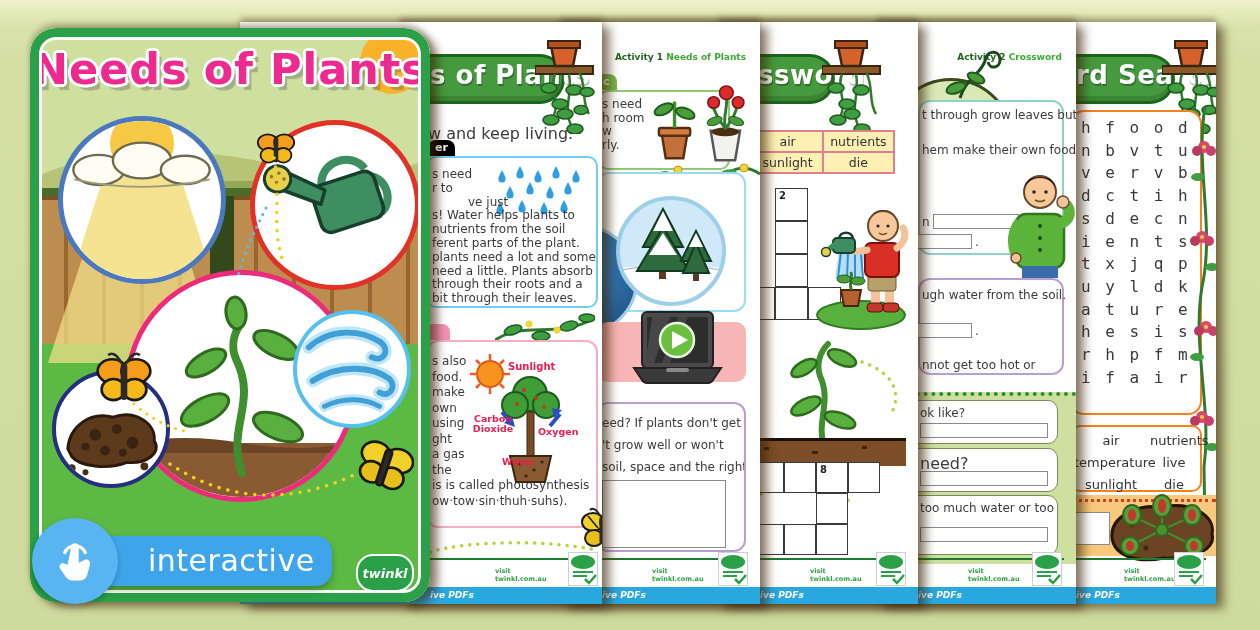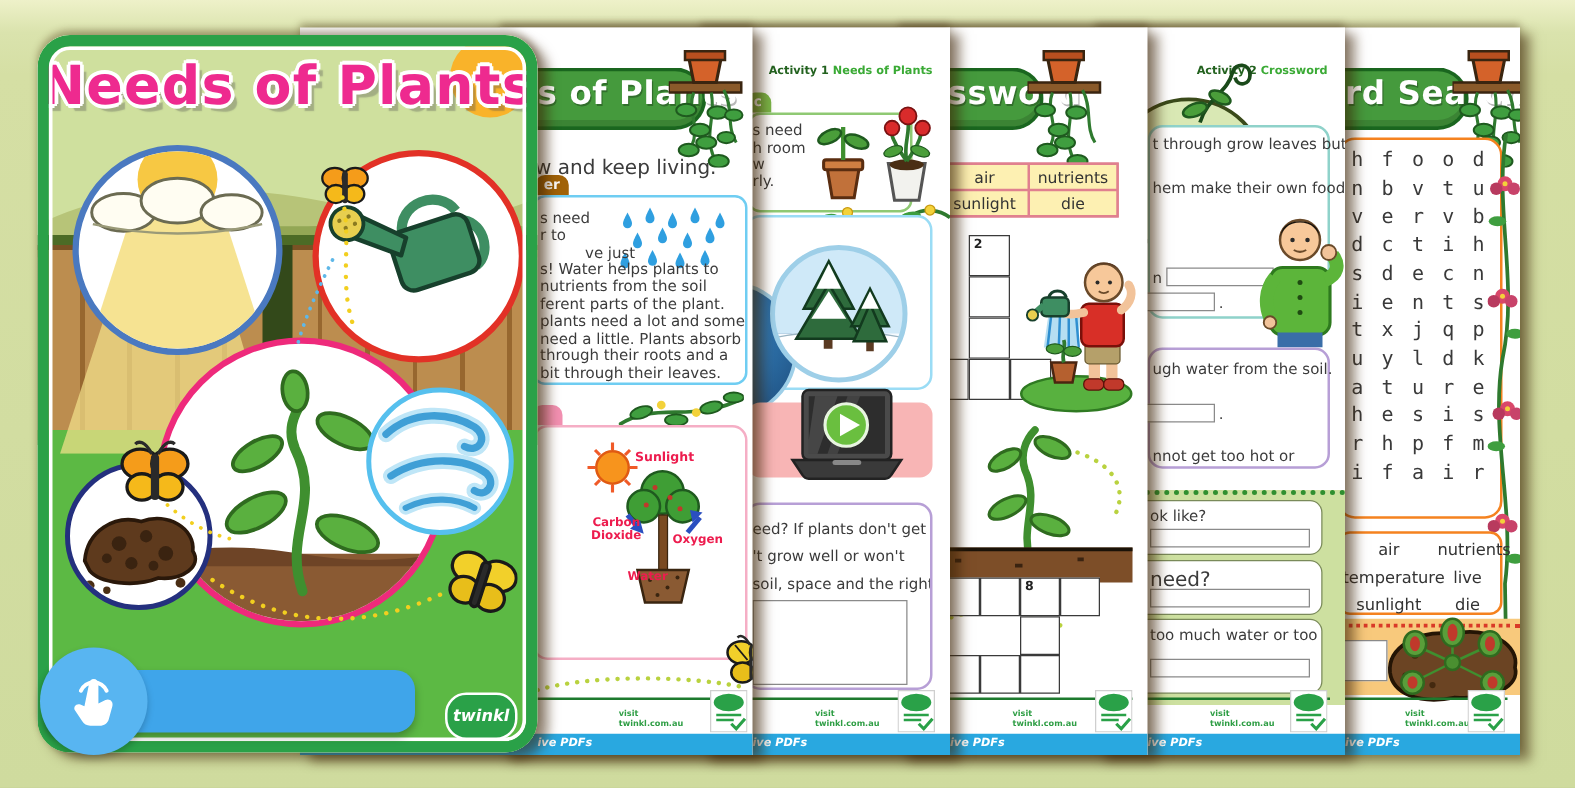--- a/index.html
+++ b/index.html
@@ -474,21 +474,21 @@
           <ellipse cx="25" cy="74" rx="8" ry="5"></ellipse>
           <ellipse cx="16" cy="90" rx="8" ry="5"></ellipse>
         <ellipse cx="39" cy="60" rx="8" ry="5"></ellipse>
           <ellipse cx="30" cy="84" rx="8" ry="5"></ellipse>
           <ellipse cx="40" cy="99" rx="8" ry="5"></ellipse>
         <ellipse cx="52" cy="62" rx="7" ry="4.5"></ellipse>
           <ellipse cx="46" cy="80" rx="7" ry="4.5"></ellipse>
       </g>
     </svg>
     <div class="txt abs" style="left:188px;top:102px;font-size:16px;">w and keep living.</div>
-    <div class="pill" style="left:188px;top:118px;background:#a16207;">er</div>
+    <div class="pill" style="left:188px;top:118px;background:#000000;">er</div>
     <div class="rbox" style="left:186px;top:134px;width:172px;height:152px;border:2.5px solid #6fcdf2;border-radius:10px;"></div>
     <svg class="abs" style="left:252px;top:142px;" width="100" height="52" viewBox="0 0 100 52">
       <defs>
           <path id="drp" d="M0 -6 C -2.6 -1 -3.6 1 -3.6 3 a3.6 3.6 0 0 0 7.2 0 C 3.6 1 2.6 -1 0 -6 Z" fill="#2f9fe0"></path>
         </defs>
       <use href="#drp" x="10" y="12"></use>
         <use href="#drp" x="28" y="8"></use>
         <use href="#drp" x="46" y="12"></use>
         <use href="#drp" x="64" y="8"></use>
         <use href="#drp" x="84" y="12"></use>
@@ -521,20 +521,32 @@
         <ellipse cx="74" cy="20" rx="9" ry="4.5" transform="rotate(-14 74 20)"></ellipse>
           <ellipse cx="92" cy="12" rx="8" ry="4"></ellipse>
       </g>
       <g fill="#f3d23a">
           <circle cx="34" cy="18" r="3.5"></circle>
           <circle cx="62" cy="24" r="3.5"></circle>
         </g>
     </svg>
     <div class="pill" style="left:186px;top:302px;background:#f290b1;width:10px;"></div>
     <div class="rbox" style="left:186px;top:318px;width:172px;height:188px;border:2.5px solid #f5aec5;"></div>
+    <div class="abs lines" style="left:192px;top:332px;width:164px;font-size:12px;">
+        <div style="line-height:15.5px;">s also</div>
+        <div style="line-height:15.5px;">food.</div>
+        <div style="line-height:15.5px;">make</div>
+        <div style="line-height:15.5px;">own</div>
+        <div style="line-height:15.5px;">using</div>
+        <div style="line-height:15.5px;">ght</div>
+        <div style="line-height:15.5px;">a gas</div>
+        <div style="line-height:15.5px;">the</div>
+        <div style="line-height:15.5px;">is is called photosynthesis</div>
+        <div style="line-height:15.5px;">ow·tow·sin·thuh·suhs).</div>
+      </div>
     <svg class="abs" style="left:228px;top:330px;" width="125" height="135" viewBox="0 0 125 135">
       <g stroke="#f05a28" stroke-width="2.5">
           <line x1="22" y1="2" x2="22" y2="8"></line>
           <line x1="22" y1="36" x2="22" y2="42"></line>
           <line x1="2" y1="22" x2="8" y2="22"></line>
           <line x1="36" y1="22" x2="42" y2="22"></line>
           <line x1="8" y1="8" x2="12" y2="12"></line>
           <line x1="32" y1="32" x2="36" y2="36"></line>
           <line x1="36" y1="8" x2="32" y2="12"></line>
           <line x1="12" y1="32" x2="8" y2="36"></line>
@@ -724,14 +736,15 @@
     <div class="pframe"></div>
   </div>
 
   <div id="badge-bar"></div>
   <div id="badge-circle">
     <svg width="56" height="56" viewBox="0 0 60 60">
       <path d="M19 21 a12 12 0 0 1 22 0" fill="none" stroke="#fff" stroke-width="3.5" stroke-linecap="round"></path>
       <path fill="#fff" d="M26 15 a4 4 0 0 1 8 0 v17 l6 -3 c3.5 -1.7 7 1.2 6 5 l-3 11 c-1 4 -4 6 -8 6 h-8 c-3 0 -5.5 -1.5 -7 -4 l-6 -9 c-2 -3 1 -6.5 4.5 -5.2 l3.5 1.4 z"></path>
     </svg>
   </div>
+  <div id="badge-label">interactive</div>
 
 </div>
 
 </body></html>

